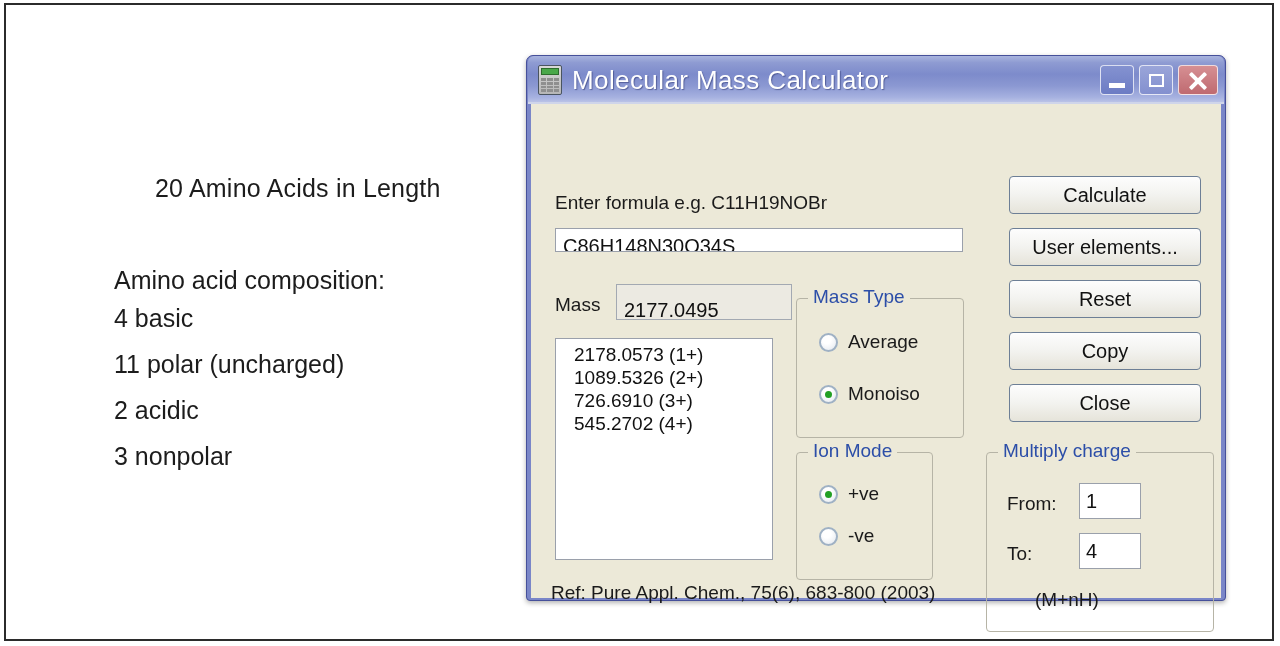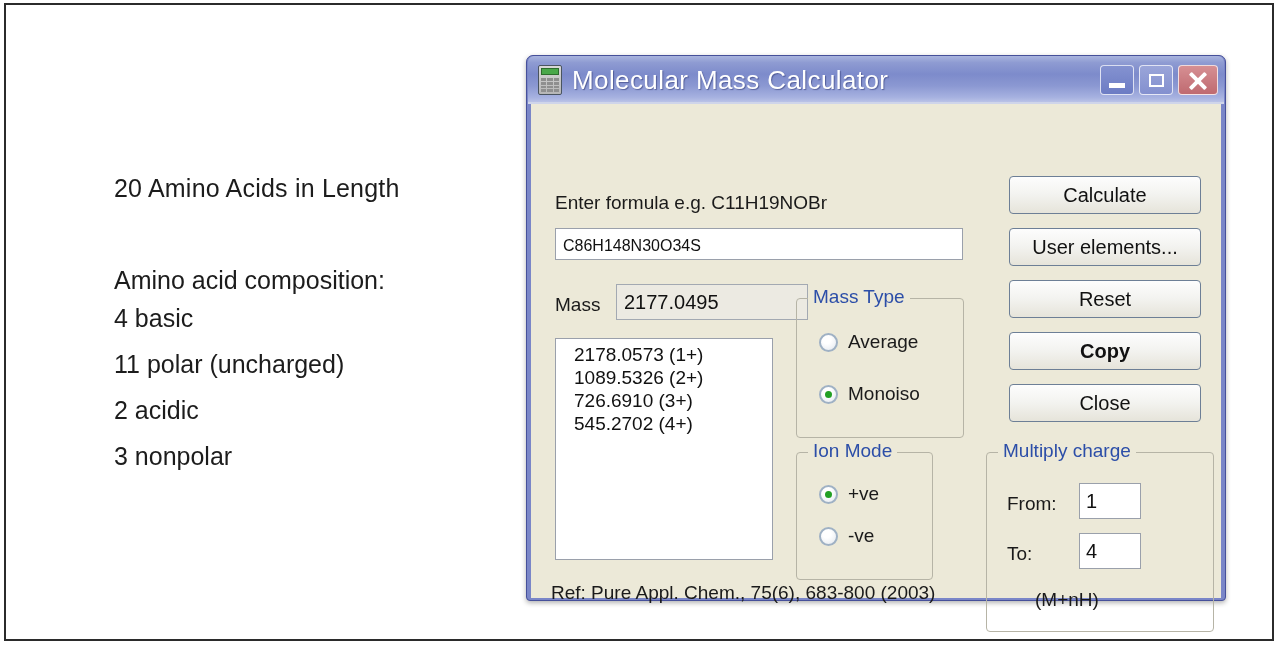--- a/index.html
+++ b/index.html
@@ -33,20 +33,21 @@
     left: 108px;
     top: 168px;
     width: 370px;
     color: #1c1c1c;
   }
   #left-notes .note-heading {
     font-size: 25px;
     line-height: 30px;
     letter-spacing: 0.2px;
     white-space: nowrap;
+    margin-left: 41px;
   }
   #left-notes .note-gap { height: 62px; }
   #left-notes .note-sub {
     font-size: 25px;
     line-height: 30px;
     white-space: nowrap;
   }
   #left-notes .note-line {
     font-size: 25px;
     line-height: 46px;
@@ -165,45 +166,45 @@
     font-size: 19px;
     color: #1a1a1a;
     white-space: nowrap;
   }
 
   
   #formula-label { position: absolute; left: 24px; top: 88px; }
   #formula-input {
     position: absolute;
     left: 24px; top: 124px;
-    width: 408px; height: 32px;
+    width: 408px; height: 24px;
     background: #ffffff;
     border: 1px solid #9aa0ab;
     box-sizing: border-box;
     font-family: "Liberation Sans", sans-serif;
-    font-size: 16px;
+    font-size: 20px;
     color: #111111;
     padding: 0 7px;
     line-height: 34px;
     overflow: hidden;
     white-space: nowrap;
   }
 
   
   #mass-label { position: absolute; left: 24px; top: 190px; }
   #mass-value {
     position: absolute;
     left: 85px; top: 180px;
-    width: 192px; height: 36px;
+    width: 176px; height: 36px;
     background: #eceae2;
     border: 1px solid #a3a9b2;
     box-sizing: border-box;
     font-size: 20px;
     color: #111111;
-    padding: 0 7px;
+    padding: 8px 7px;
     line-height: 34px;
     white-space: nowrap;
     overflow: hidden;
   }
 
   
   #results-list {
     position: absolute;
     left: 24px; top: 234px;
     width: 218px; height: 222px;
@@ -312,21 +313,21 @@
     color: #111111;
     text-align: center;
     line-height: 36px;
     cursor: pointer;
     white-space: nowrap;
     overflow: hidden;
   }
   #btn-calculate { top: 72px; }
   #btn-user      { top: 124px; }
   #btn-reset     { top: 176px; }
-  #btn-copy      { top: 228px; font-weight: bold; }
+  #btn-copy      { top: 228px; }
   #btn-close     { top: 280px; }
 </style>
 </head>
 <body>
 
 <div id="page-frame">
 
   <div id="left-notes">
     <div class="note-heading">20 Amino Acids in Length</div>
     <div class="note-gap"></div>

